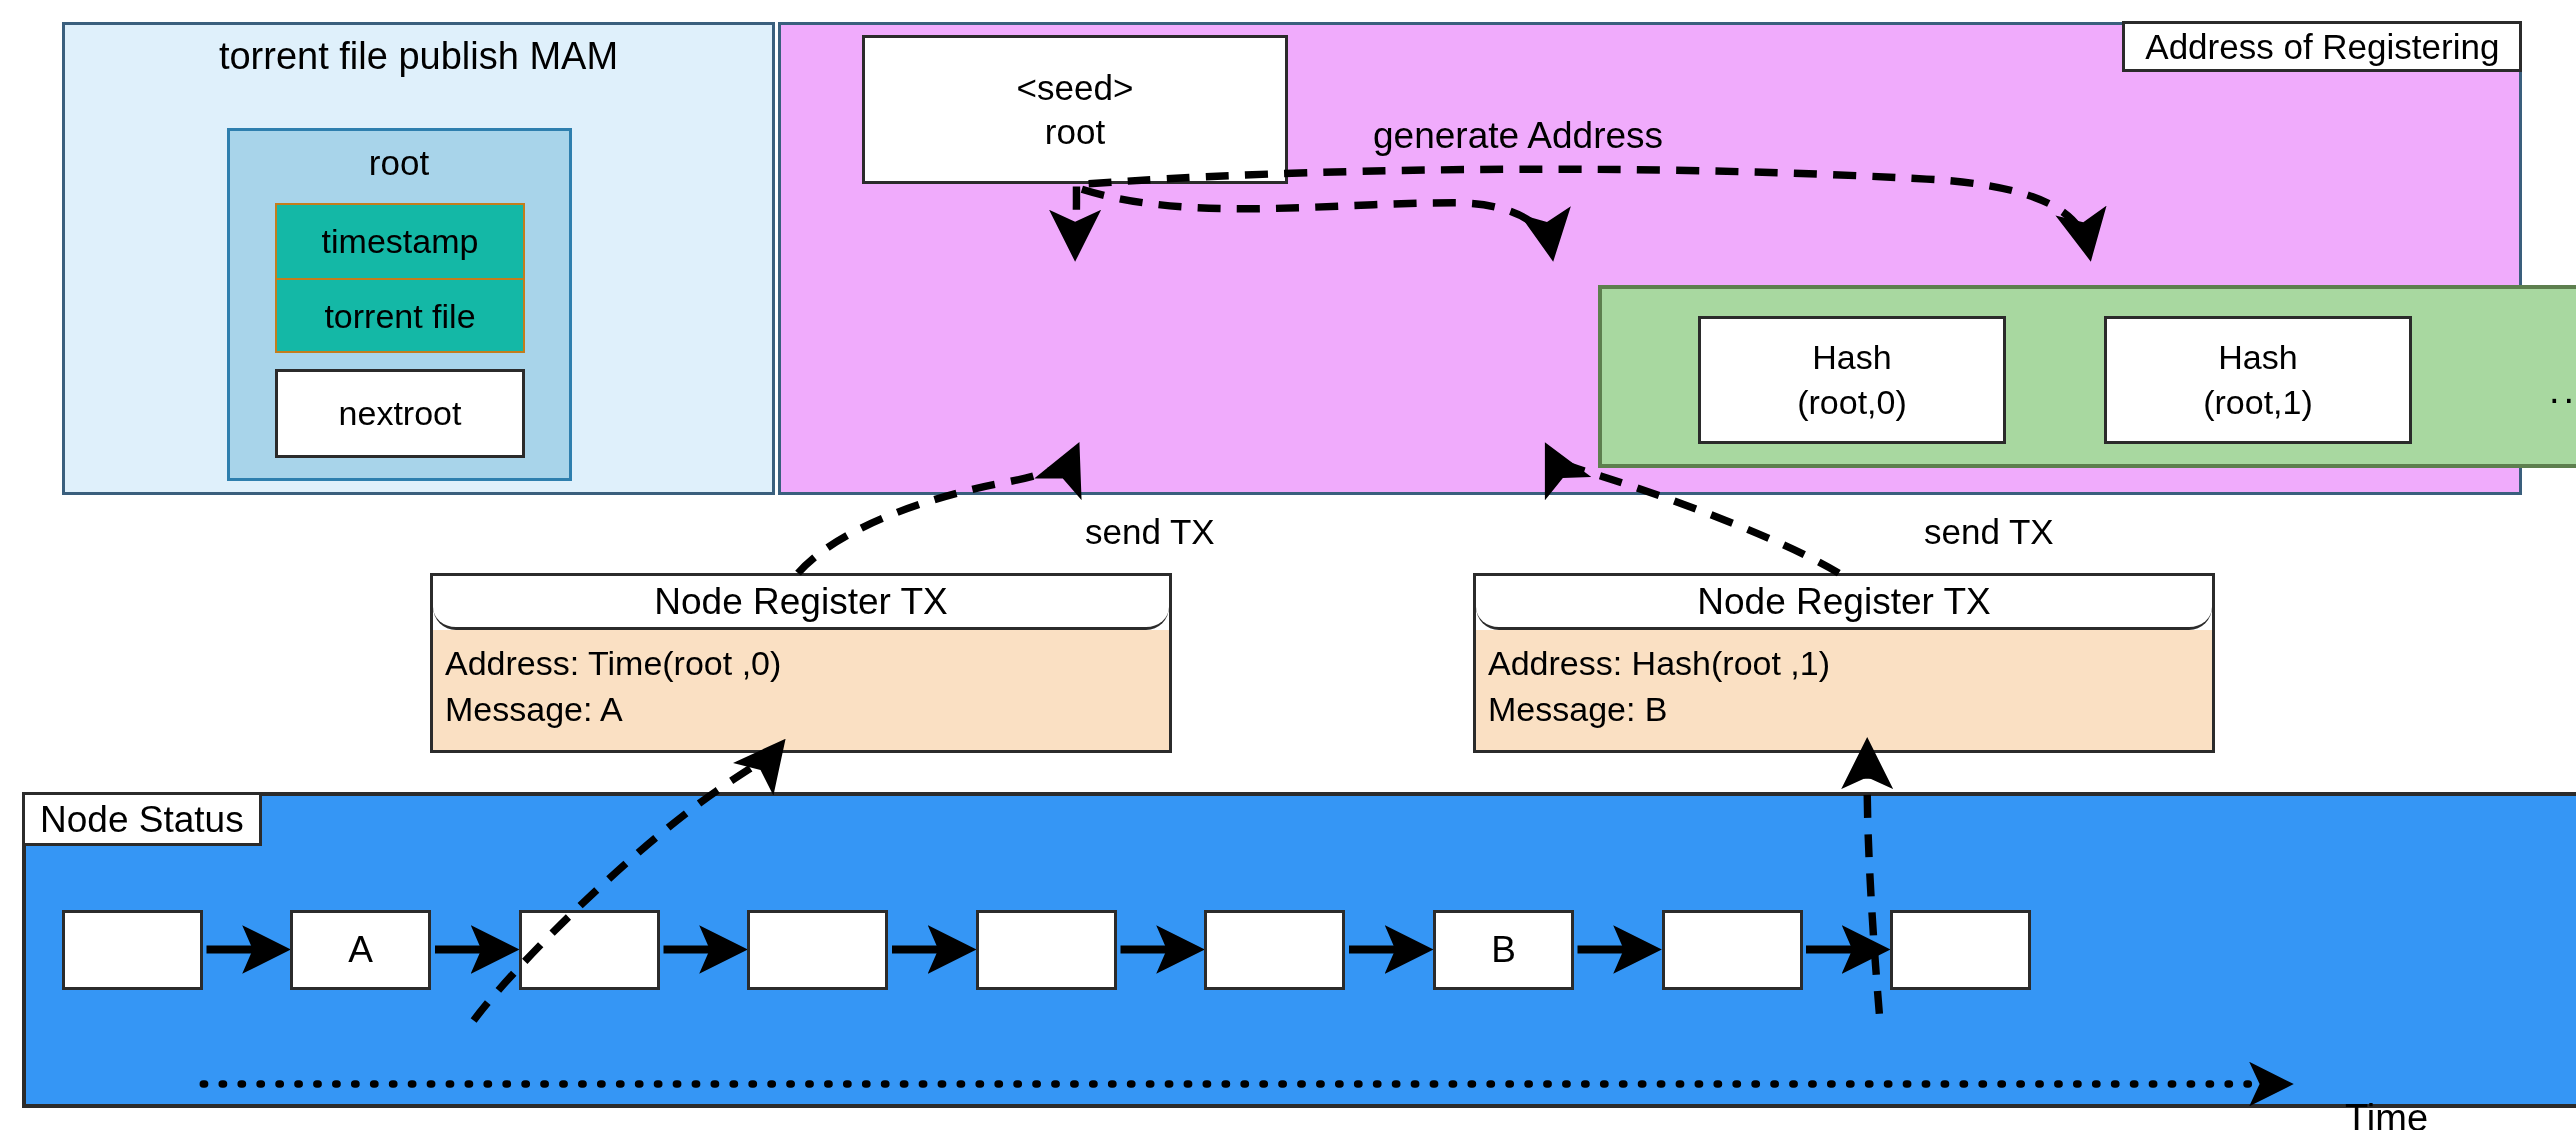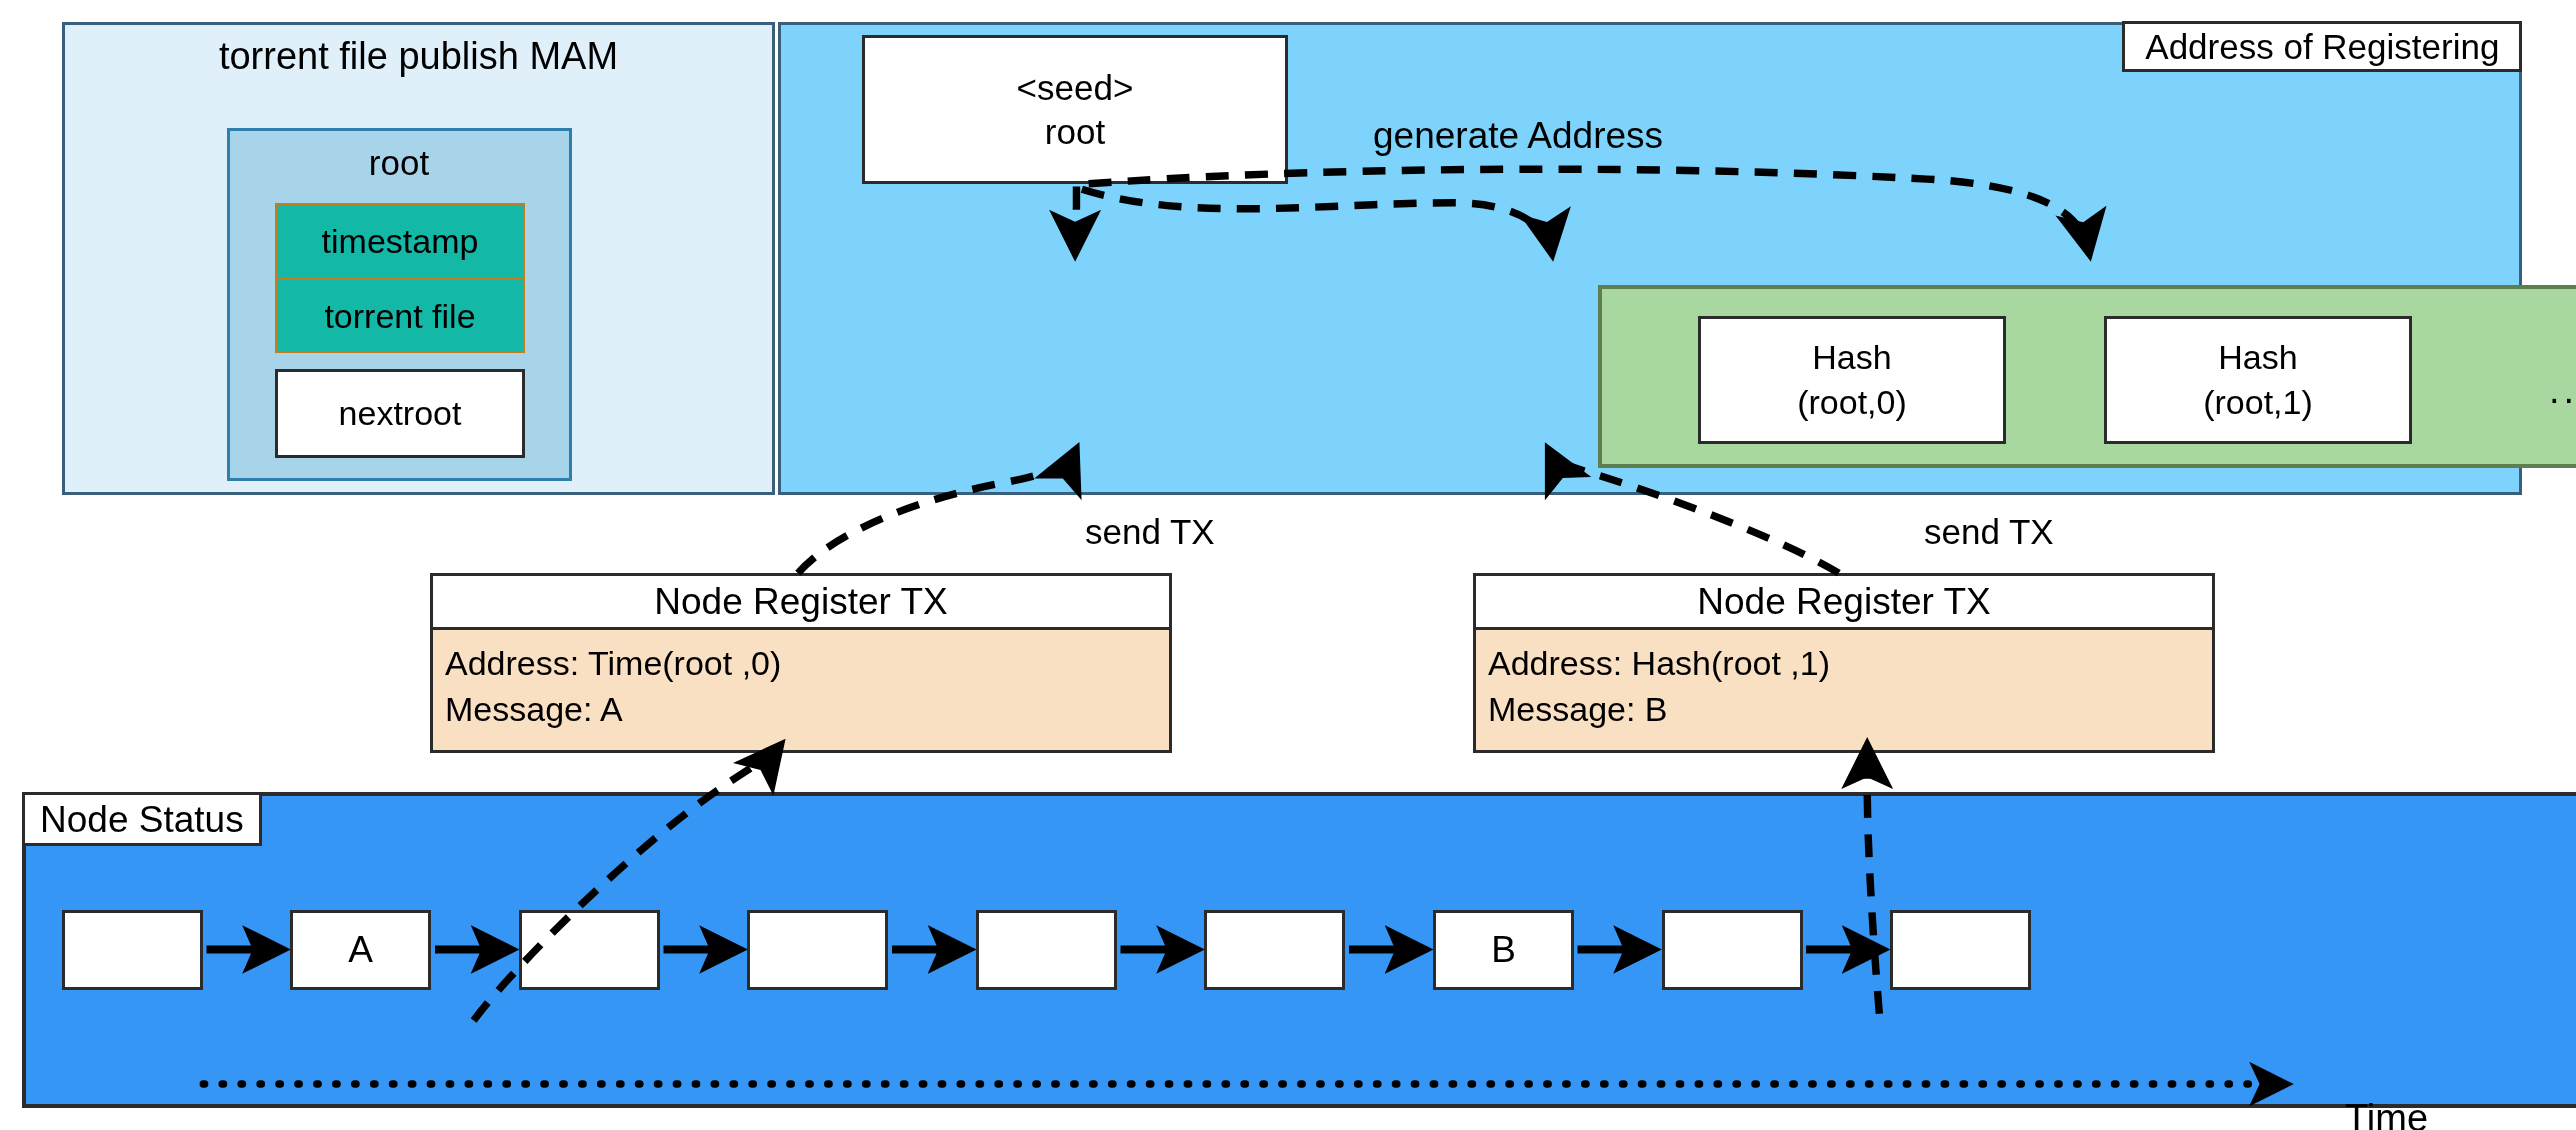--- a/index.html
+++ b/index.html
@@ -21,21 +21,21 @@
   .abs { position: absolute; box-sizing: border-box; }
 
   
   .panel-mam {
     left: 62px; top: 21.6px; width: 713px; height: 473px;
     background: #dff0fb;
     border: 3.4px solid #3a5f7d;
   }
   .panel-addr {
     left: 778px; top: 21.6px; width: 1744px; height: 473px;
-    background: #7dd3fc;
+    background: #f0abfc;
     border: 3.4px solid #3a5f7d;
     padding-left: 14px;
   }
   .panel-status {
     left: 22px; top: 792px; width: 2564px; height: 316px;
     background: #3596f5;
     border: 4px solid #2b2b2b;
   }
 
   
@@ -107,20 +107,21 @@
   }
 
   
   .tx-card { background: #ffffff; border: 3.4px solid #2b2b2b; width: 742px; }
   .tx-a { left: 430px; top: 573px; }
   .tx-b { left: 1473px; top: 573px; }
   .tx-head {
     height: 51px; display: flex; align-items: center; justify-content: center;
     font-size: 37px; background: #ffffff; border-bottom: 3.4px solid #2b2b2b;
     white-space: nowrap;
+    border-radius: 23px;
   }
   .tx-body {
     background: #fae0c3; padding: 9.5px 12px 17.6px 12px;
     font-size: 34px; line-height: 1.36;
   }
   .tx-body div { white-space: nowrap; }
 
   .sendtx {
     font-size: 35px; white-space: nowrap;
   }

